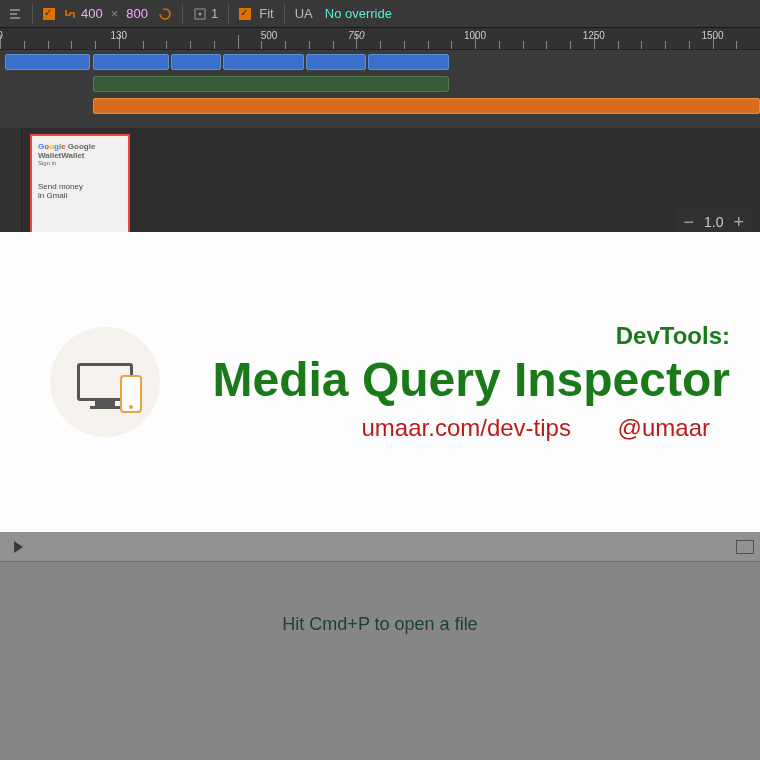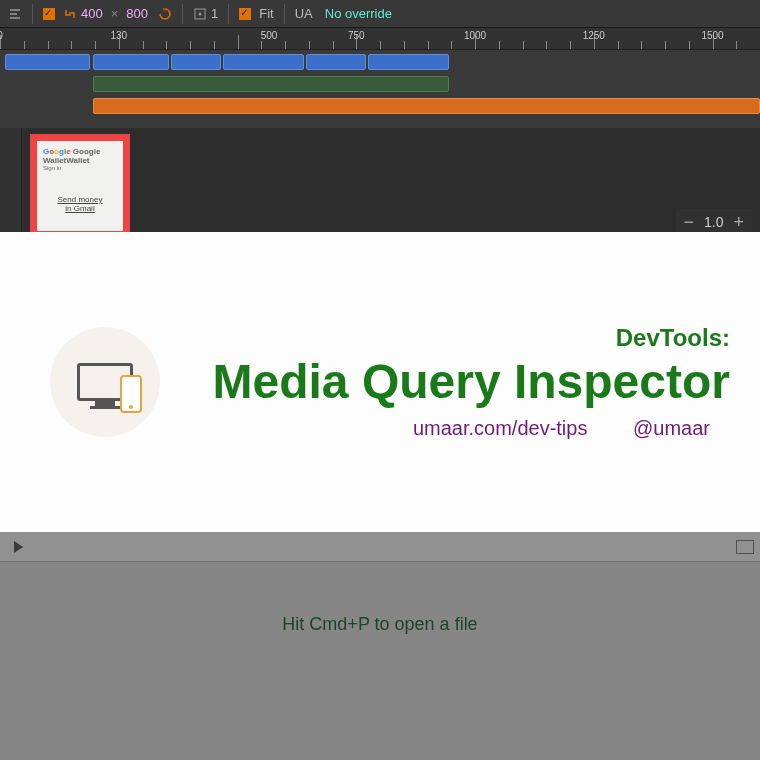--- a/index.html
+++ b/index.html
@@ -113,31 +113,31 @@
 .vruler {
   width: 22px;
   background: #323232;
   border-right: 1px solid #222;
 }
 .device-frame {
   margin: 6px 0 0 8px;
   width: 100px;
   height: 104px;
   background: #f0f0ee;
-  border: 7px solid #ef4444;
+  border: 2px solid #ef4444;
   padding: 6px;
   font-size: 7px;
   color: #333;
   position: relative;
   overflow: hidden;
 }
 .gw-logo { font-size: 8px; font-weight: bold; }
 .gw-logo .g1{color:#4285f4}.gw-logo .g2{color:#ea4335}.gw-logo .g3{color:#fbbc05}.gw-logo .g4{color:#34a853}
 .gw-sub { font-size: 6px; color: #666; }
-.gw-body { margin-top: 24px; text-align: center; font-size: 8px; color: #444; text-decoration: underline; }
+.gw-body { margin-top: 16px; font-size: 8px; color: #444; }
 
 .zoom-control {
   position: absolute;
   right: 8px;
   bottom: 8px;
   background: rgba(50,50,50,0.9);
   color: #ccc;
   font-size: 14px;
   padding: 4px 8px;
   display: flex;
@@ -239,22 +239,22 @@
   line-height: 1.1;
   margin: 4px 0 8px;
 }
 .subhead {
   color: #111;
   font-size: 28px;
   font-weight: 700;
   margin-bottom: 8px;
 }
 .links {
-  font-size: 20px;
-  color: #701a75;
+  font-size: 24px;
+  color: #b91c1c;
 }
 .link-item { margin: 0 20px; }
 
 
 .bottom-panel {
   position: absolute;
   top: 532px;
   left: 0;
   right: 0;
   bottom: 0;
@@ -339,21 +339,21 @@
 
 <div class="ruler-area">
   <div class="ruler-ticks" id="ruler">
       <div class="tick tick-major" style="left: 0px;"></div>
       <div class="tick-label" style="left: 0px;">0</div>
       <div class="tick tick-major" style="left: 118.75px;"></div>
       <div class="tick-label" style="left: 118.75px;">130</div>
       <div class="tick tick-major" style="left: 237.5px;"></div>
       <div class="tick-label" style="left: 253px; margin-left: 16px;">500</div>
       <div class="tick tick-major" style="left: 356.25px;"></div>
-      <div class="tick-label" style="left: 356.25px;">750</div>
+      <div class="tick-label" style="left: 356.25px; font-style: italic;">750</div>
       <div class="tick tick-major" style="left: 475px;"></div>
       <div class="tick-label" style="left: 475px;">1000</div>
       <div class="tick tick-major" style="left: 593.75px;"></div>
       <div class="tick-label" style="left: 593.75px;">1250</div>
       <div class="tick tick-major" style="left: 712.5px;"></div>
       <div class="tick-label" style="left: 712.5px;">1500</div>
       <div class="tick" style="left: 23.75px;"></div>
       <div class="tick" style="left: 47.5px;"></div>
       <div class="tick" style="left: 71.25px;"></div>
       <div class="tick" style="left: 95px;"></div>

